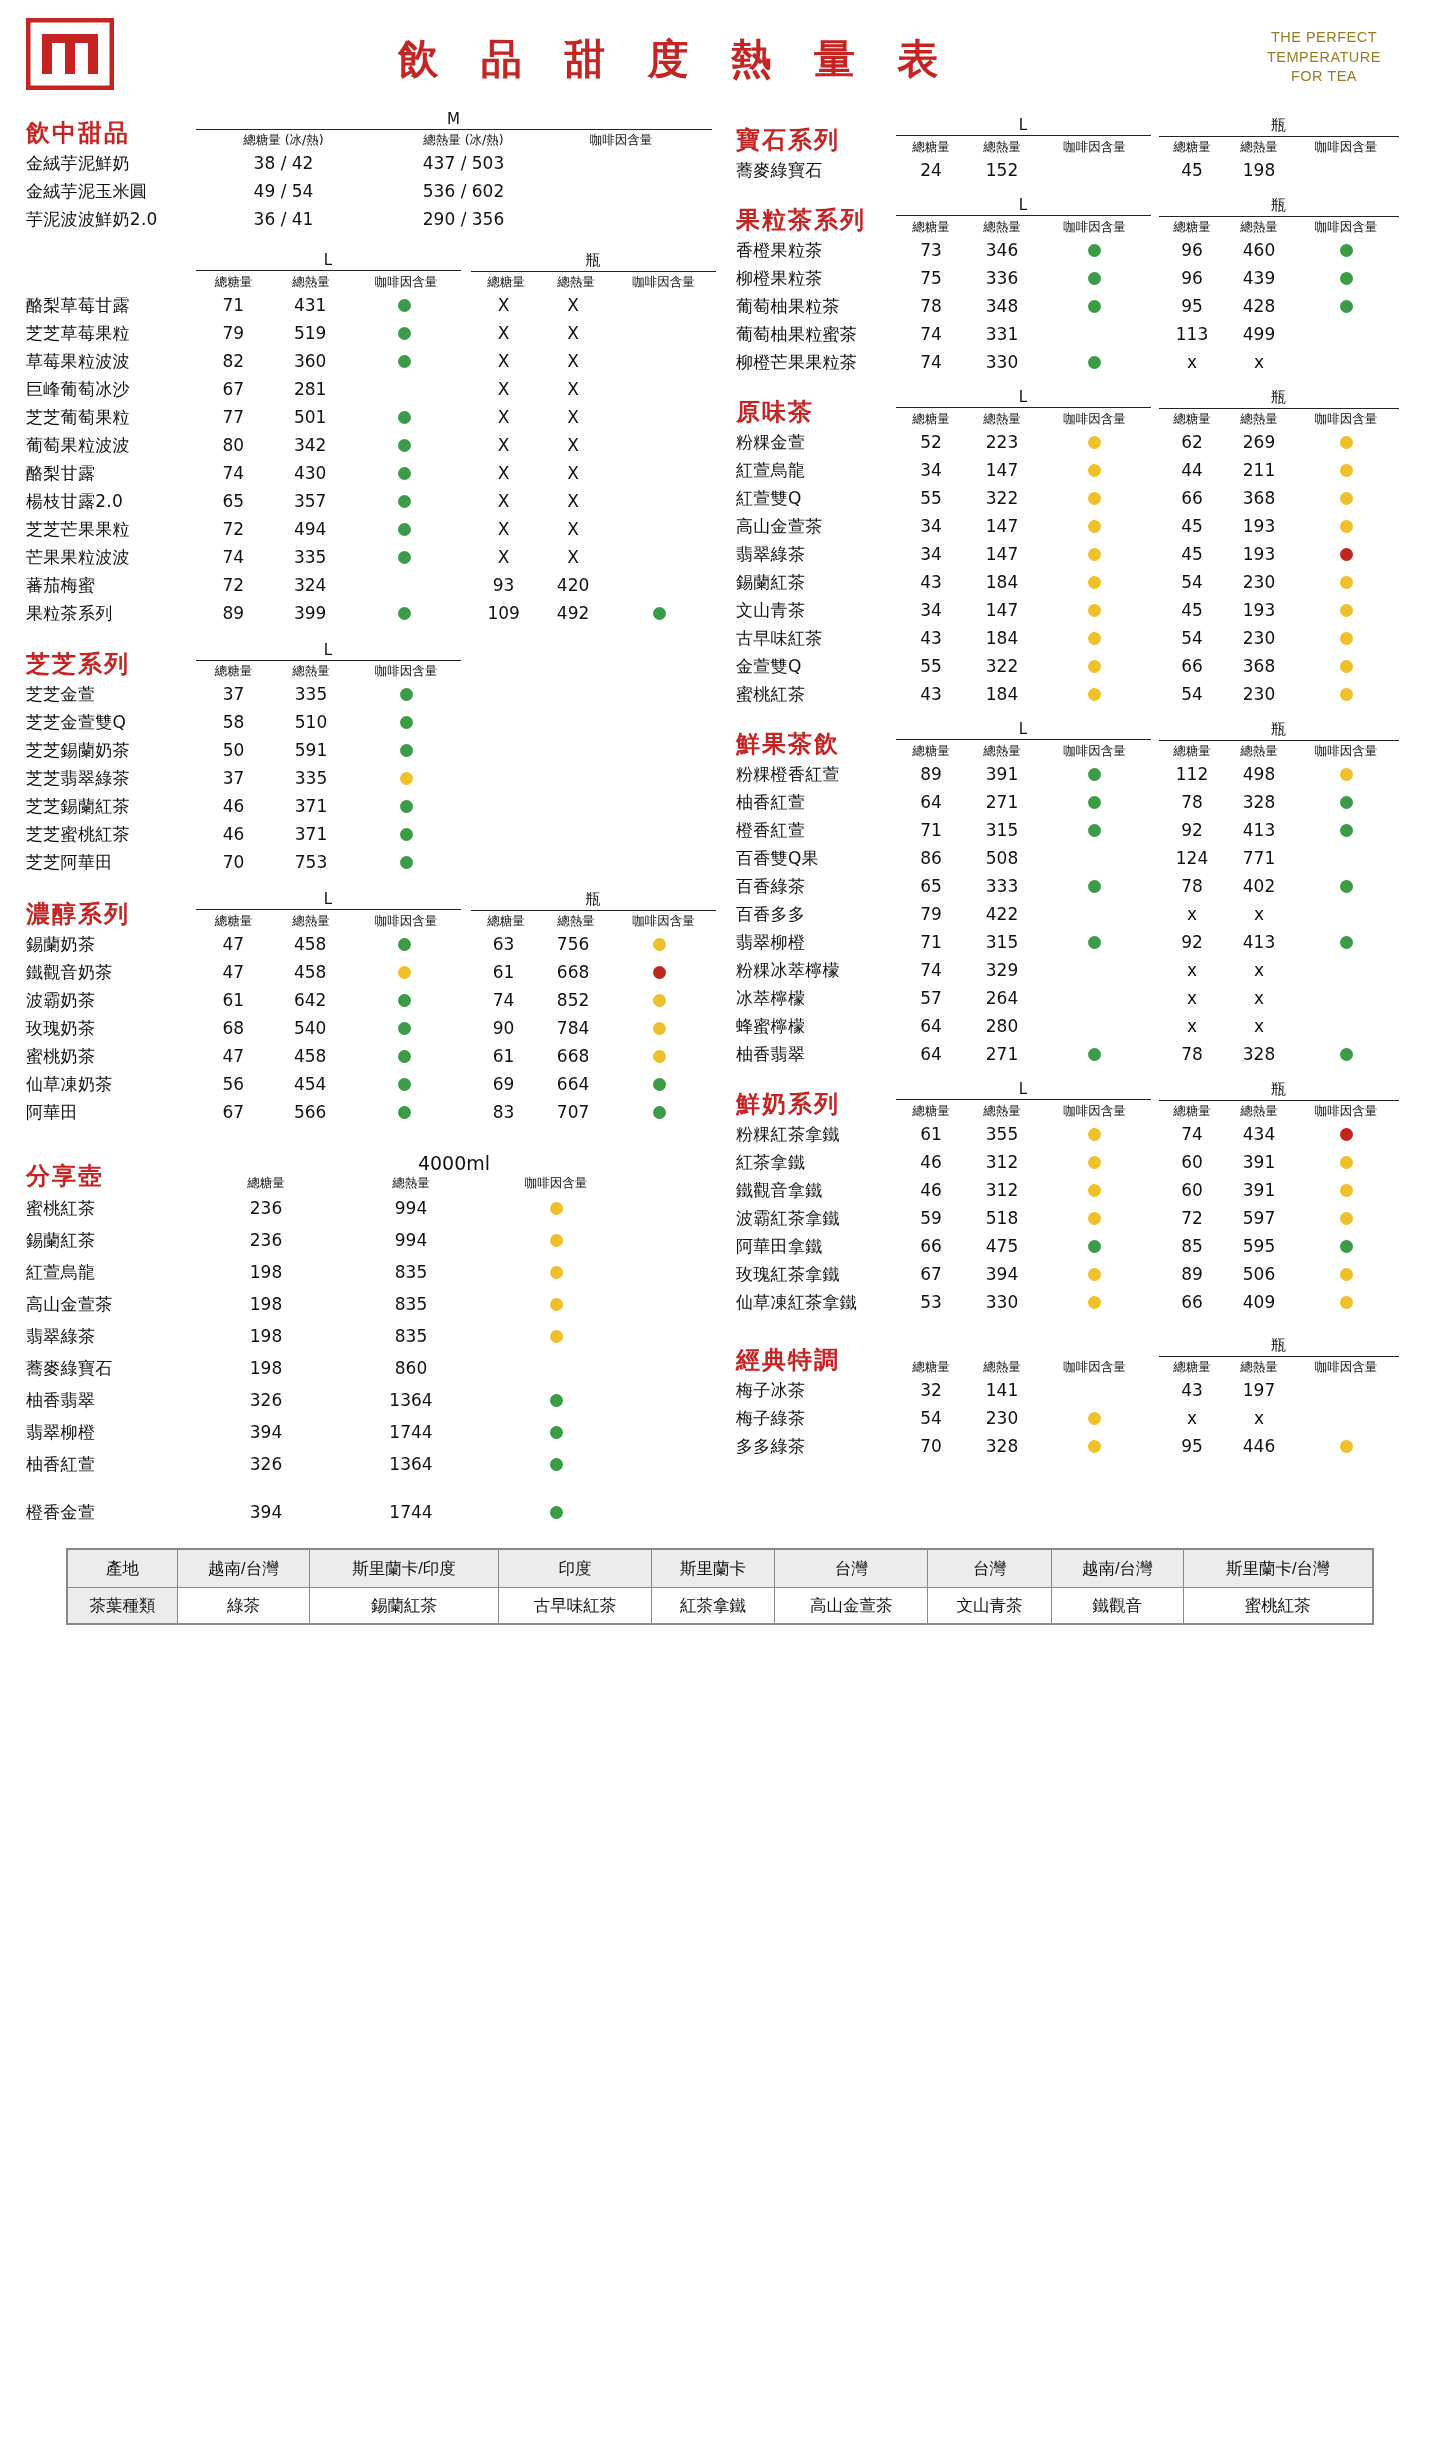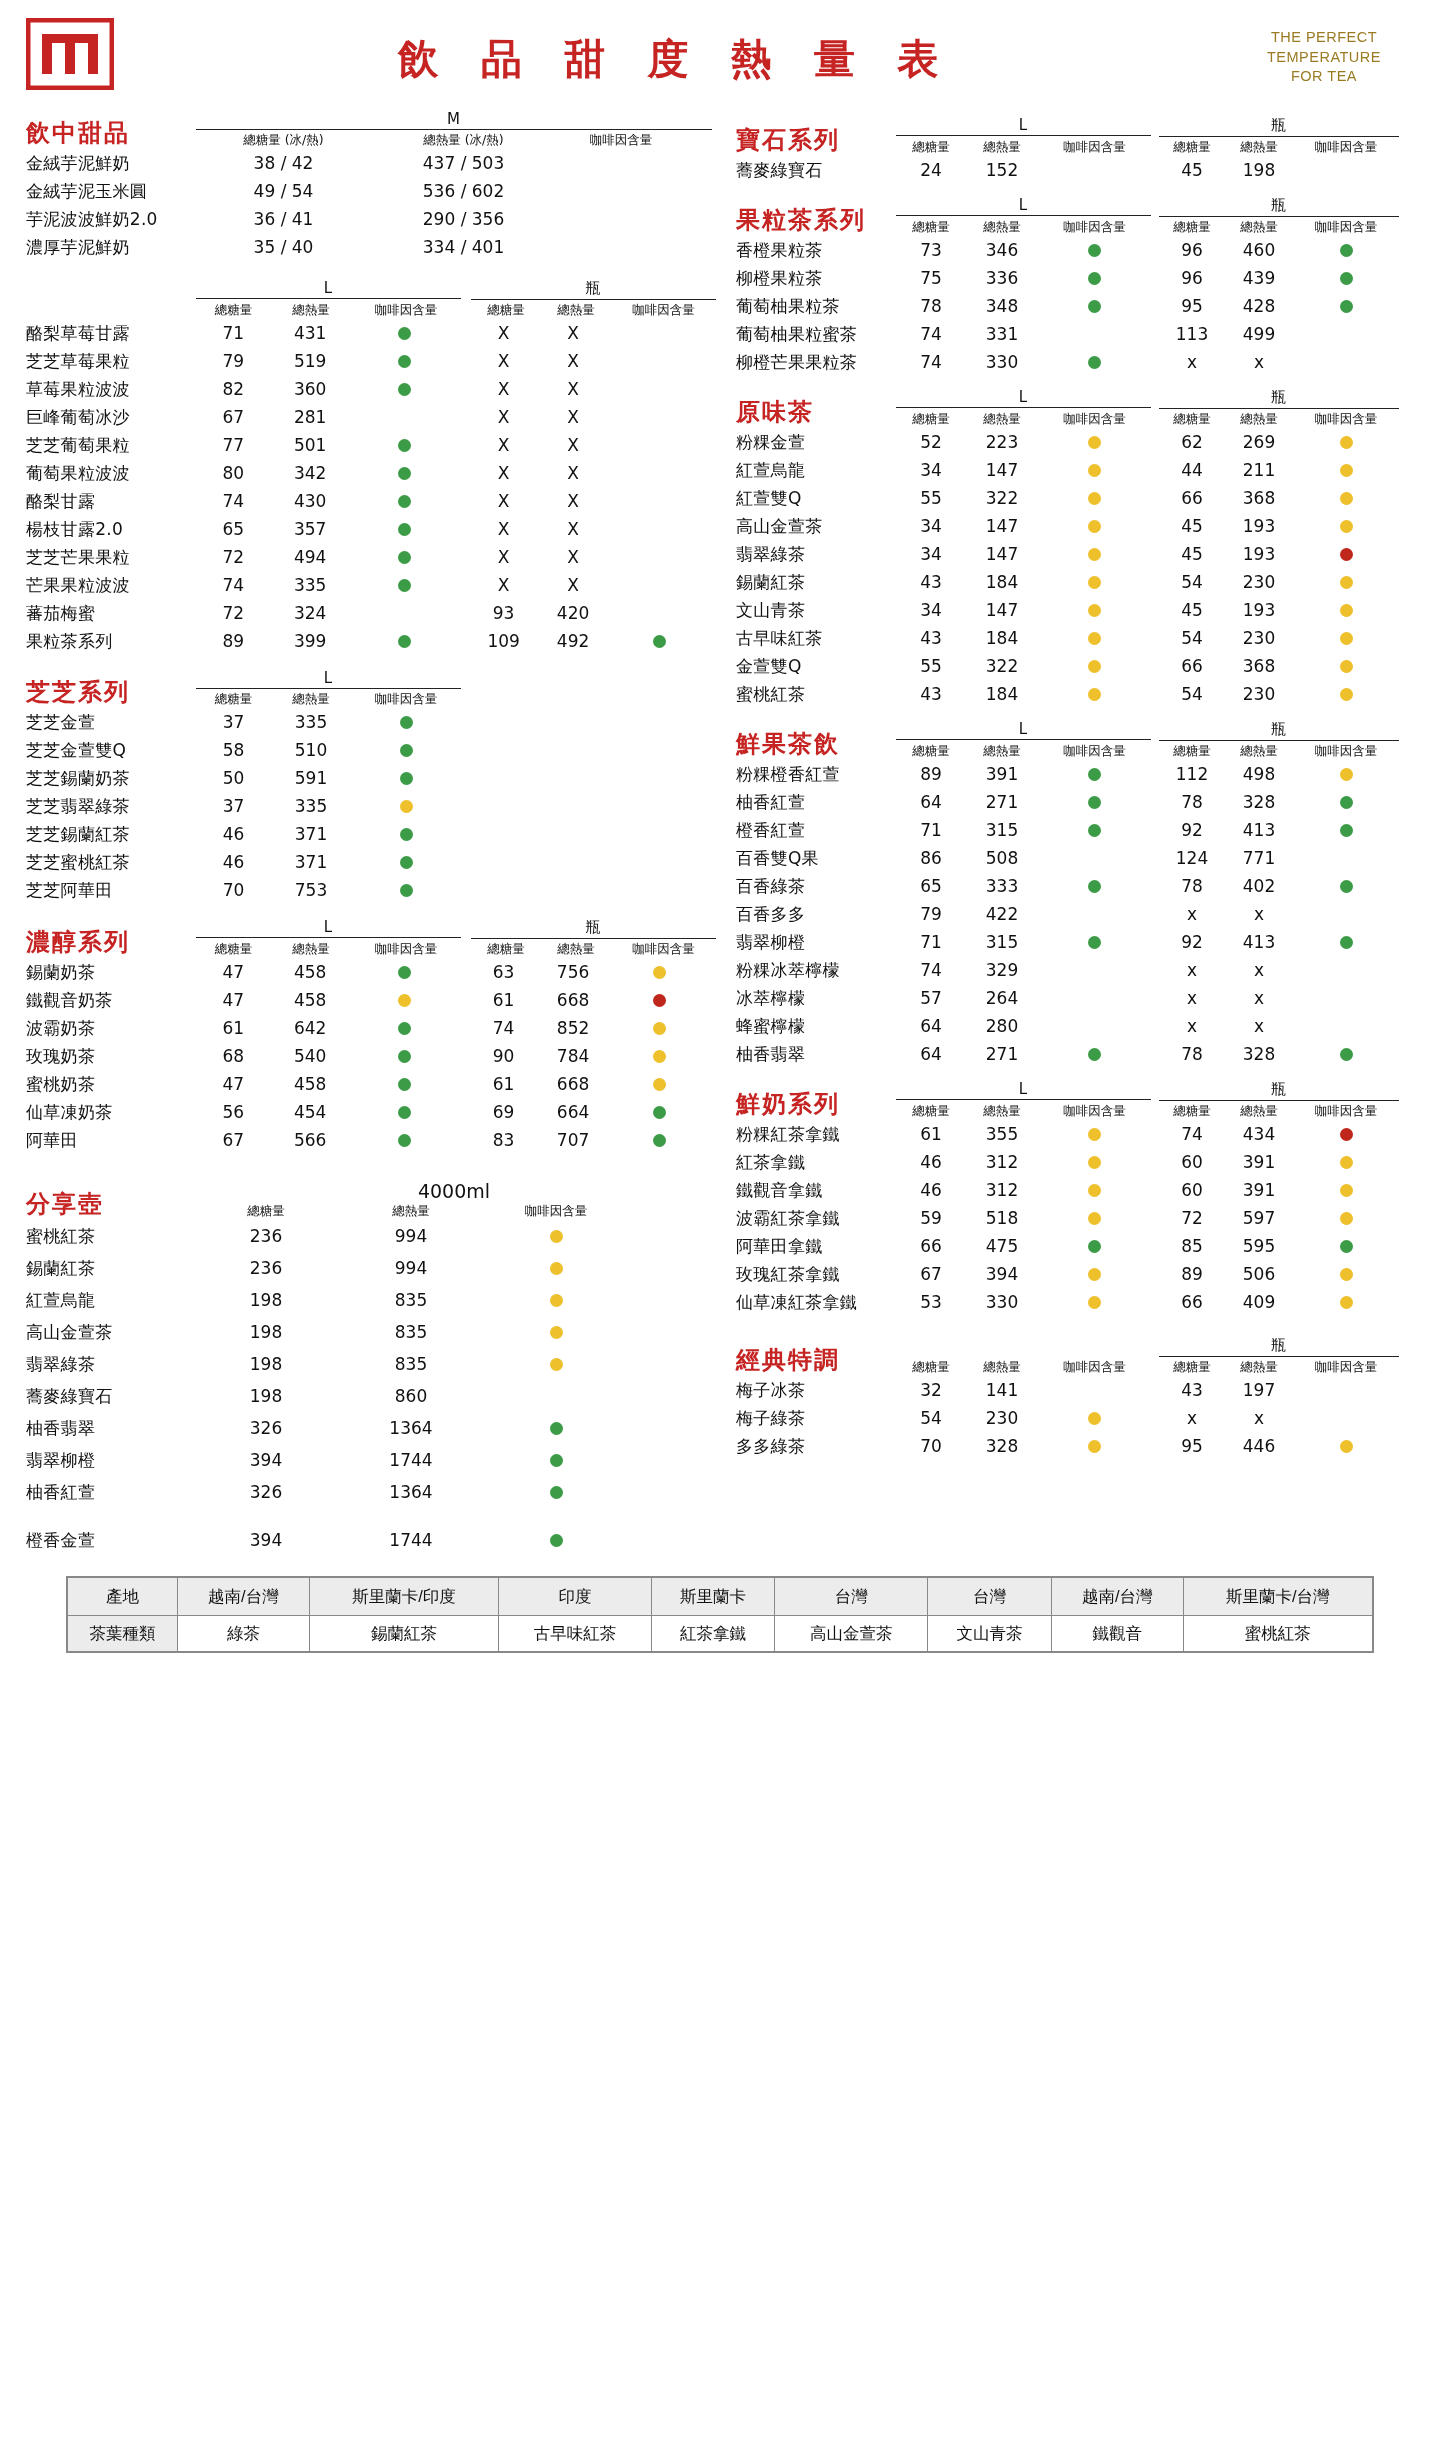--- a/index.html
+++ b/index.html
@@ -193,26 +193,20 @@
           <div class="rowline">
               <div class="nm">金絨芋泥玉米圓</div>
               <div class="cell" style="width:175px">49 / 54</div>
               <div class="cell" style="width:185px">536 / 602</div>
               <div class="cell" style="width:130px"></div>
             </div>
           <div class="rowline">
               <div class="nm">芋泥波波鮮奶2.0</div>
               <div class="cell" style="width:175px">36 / 41</div>
               <div class="cell" style="width:185px">290 / 356</div>
-              <div class="cell" style="width:130px"></div>
-            </div>
-          <div class="rowline">
-              <div class="nm">濃厚芋泥鮮奶</div>
-              <div class="cell" style="width:175px">35 / 40</div>
-              <div class="cell" style="width:185px">334 / 401</div>
               <div class="cell" style="width:130px"></div>
             </div>
         </div>
       </div>
 
       <div class="grp sect-block" style="margin-top:18px">
         <div class="grp-head">
           <div class="titlecell"></div>
           <div class="heads">
             <div class="hdrrow">

